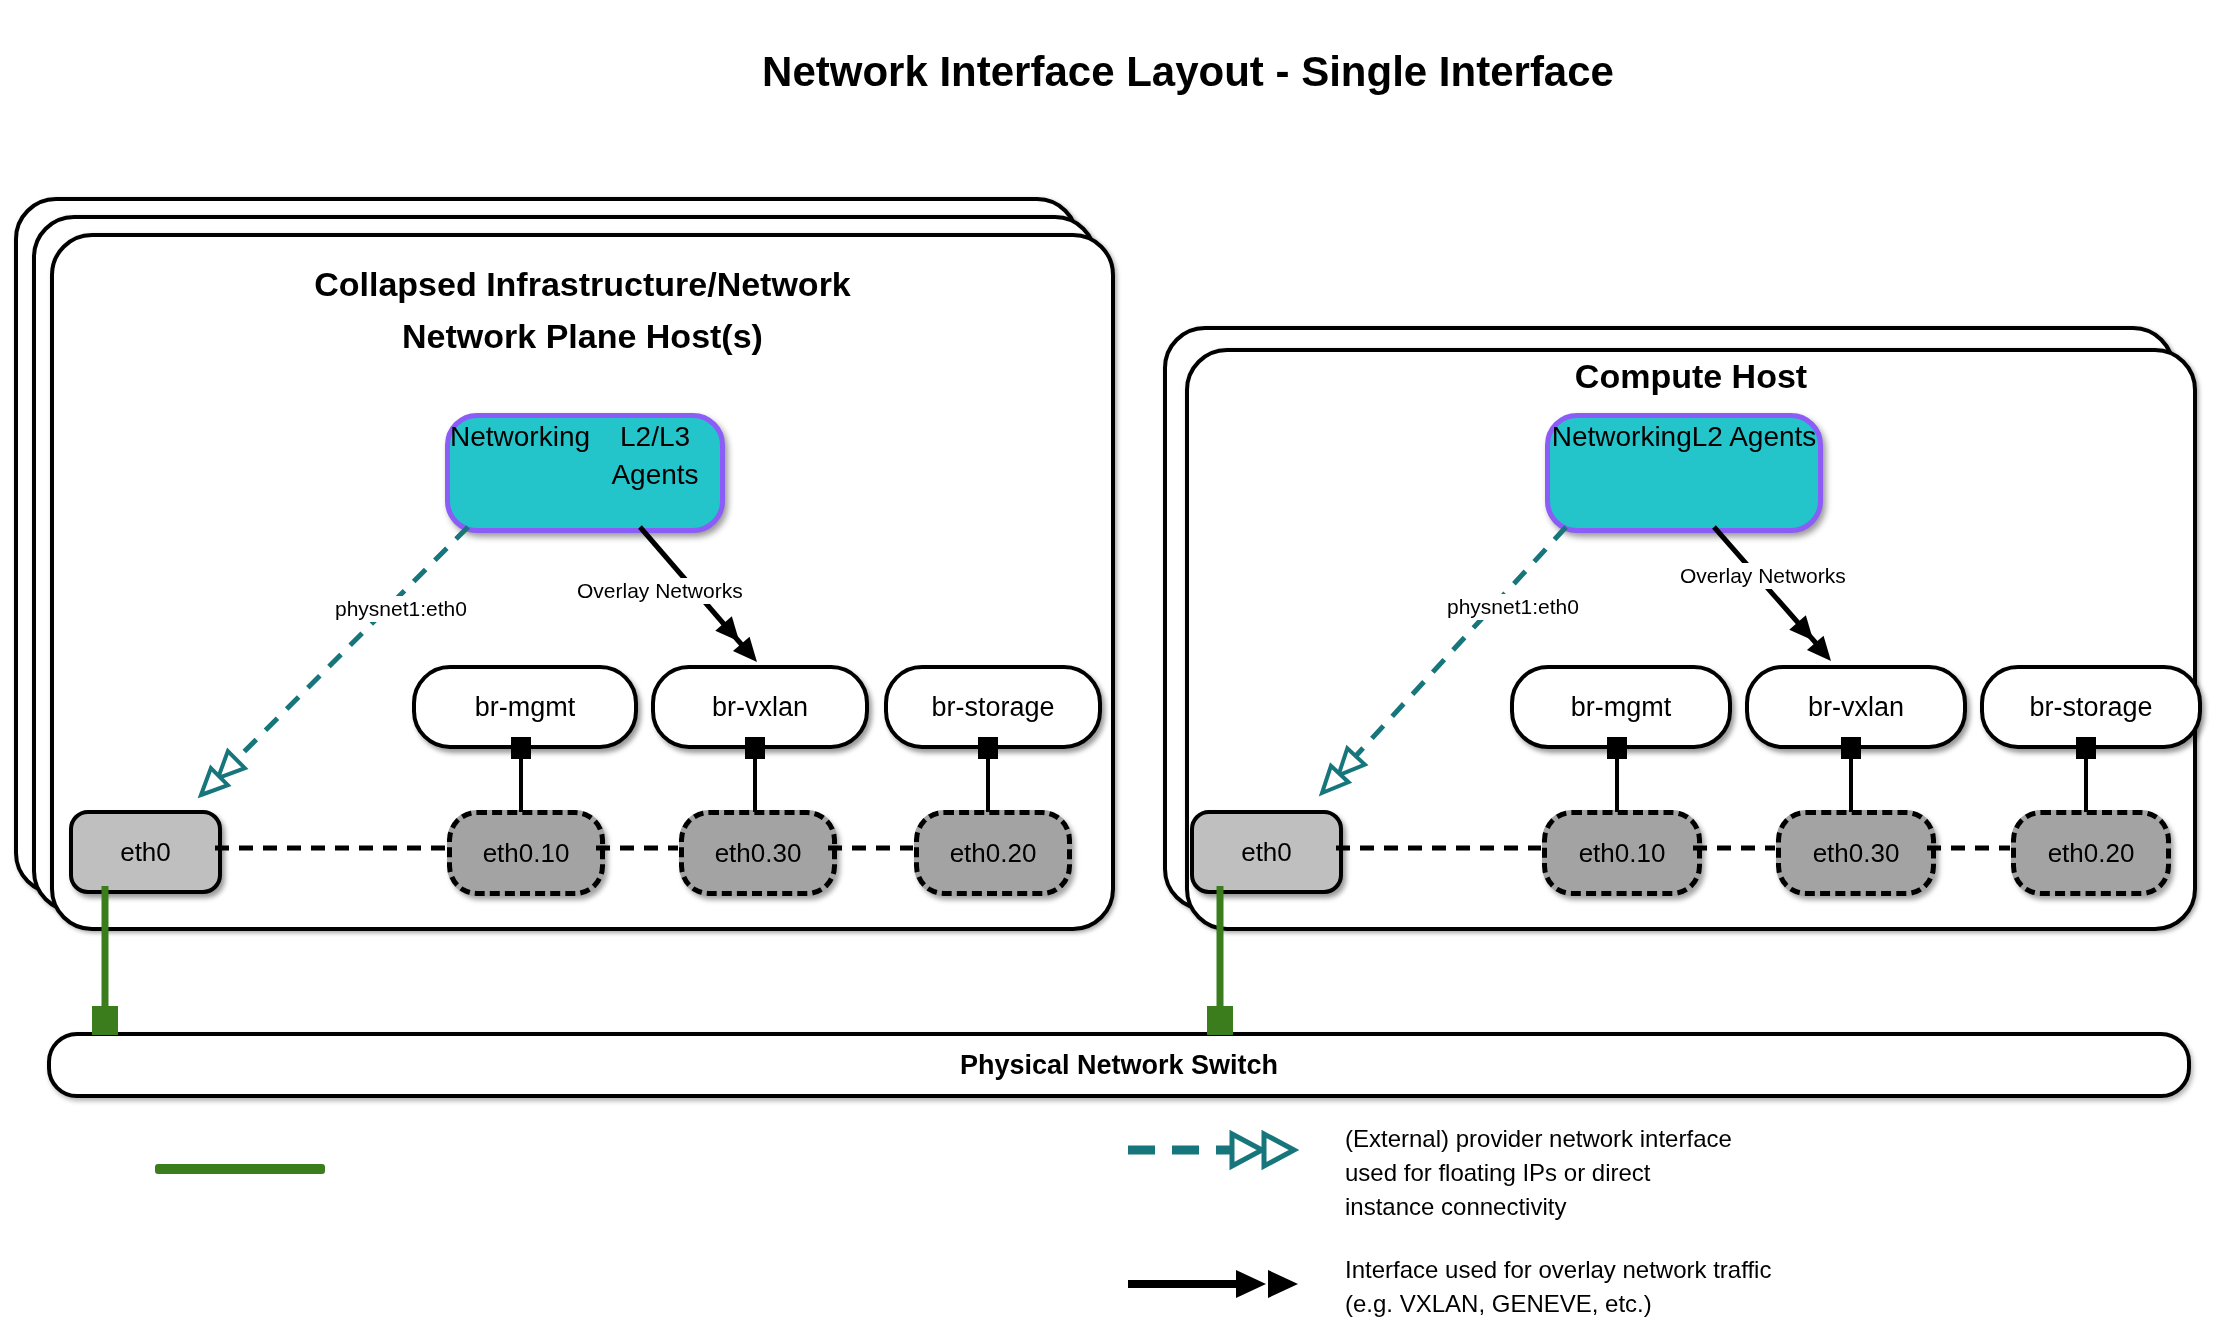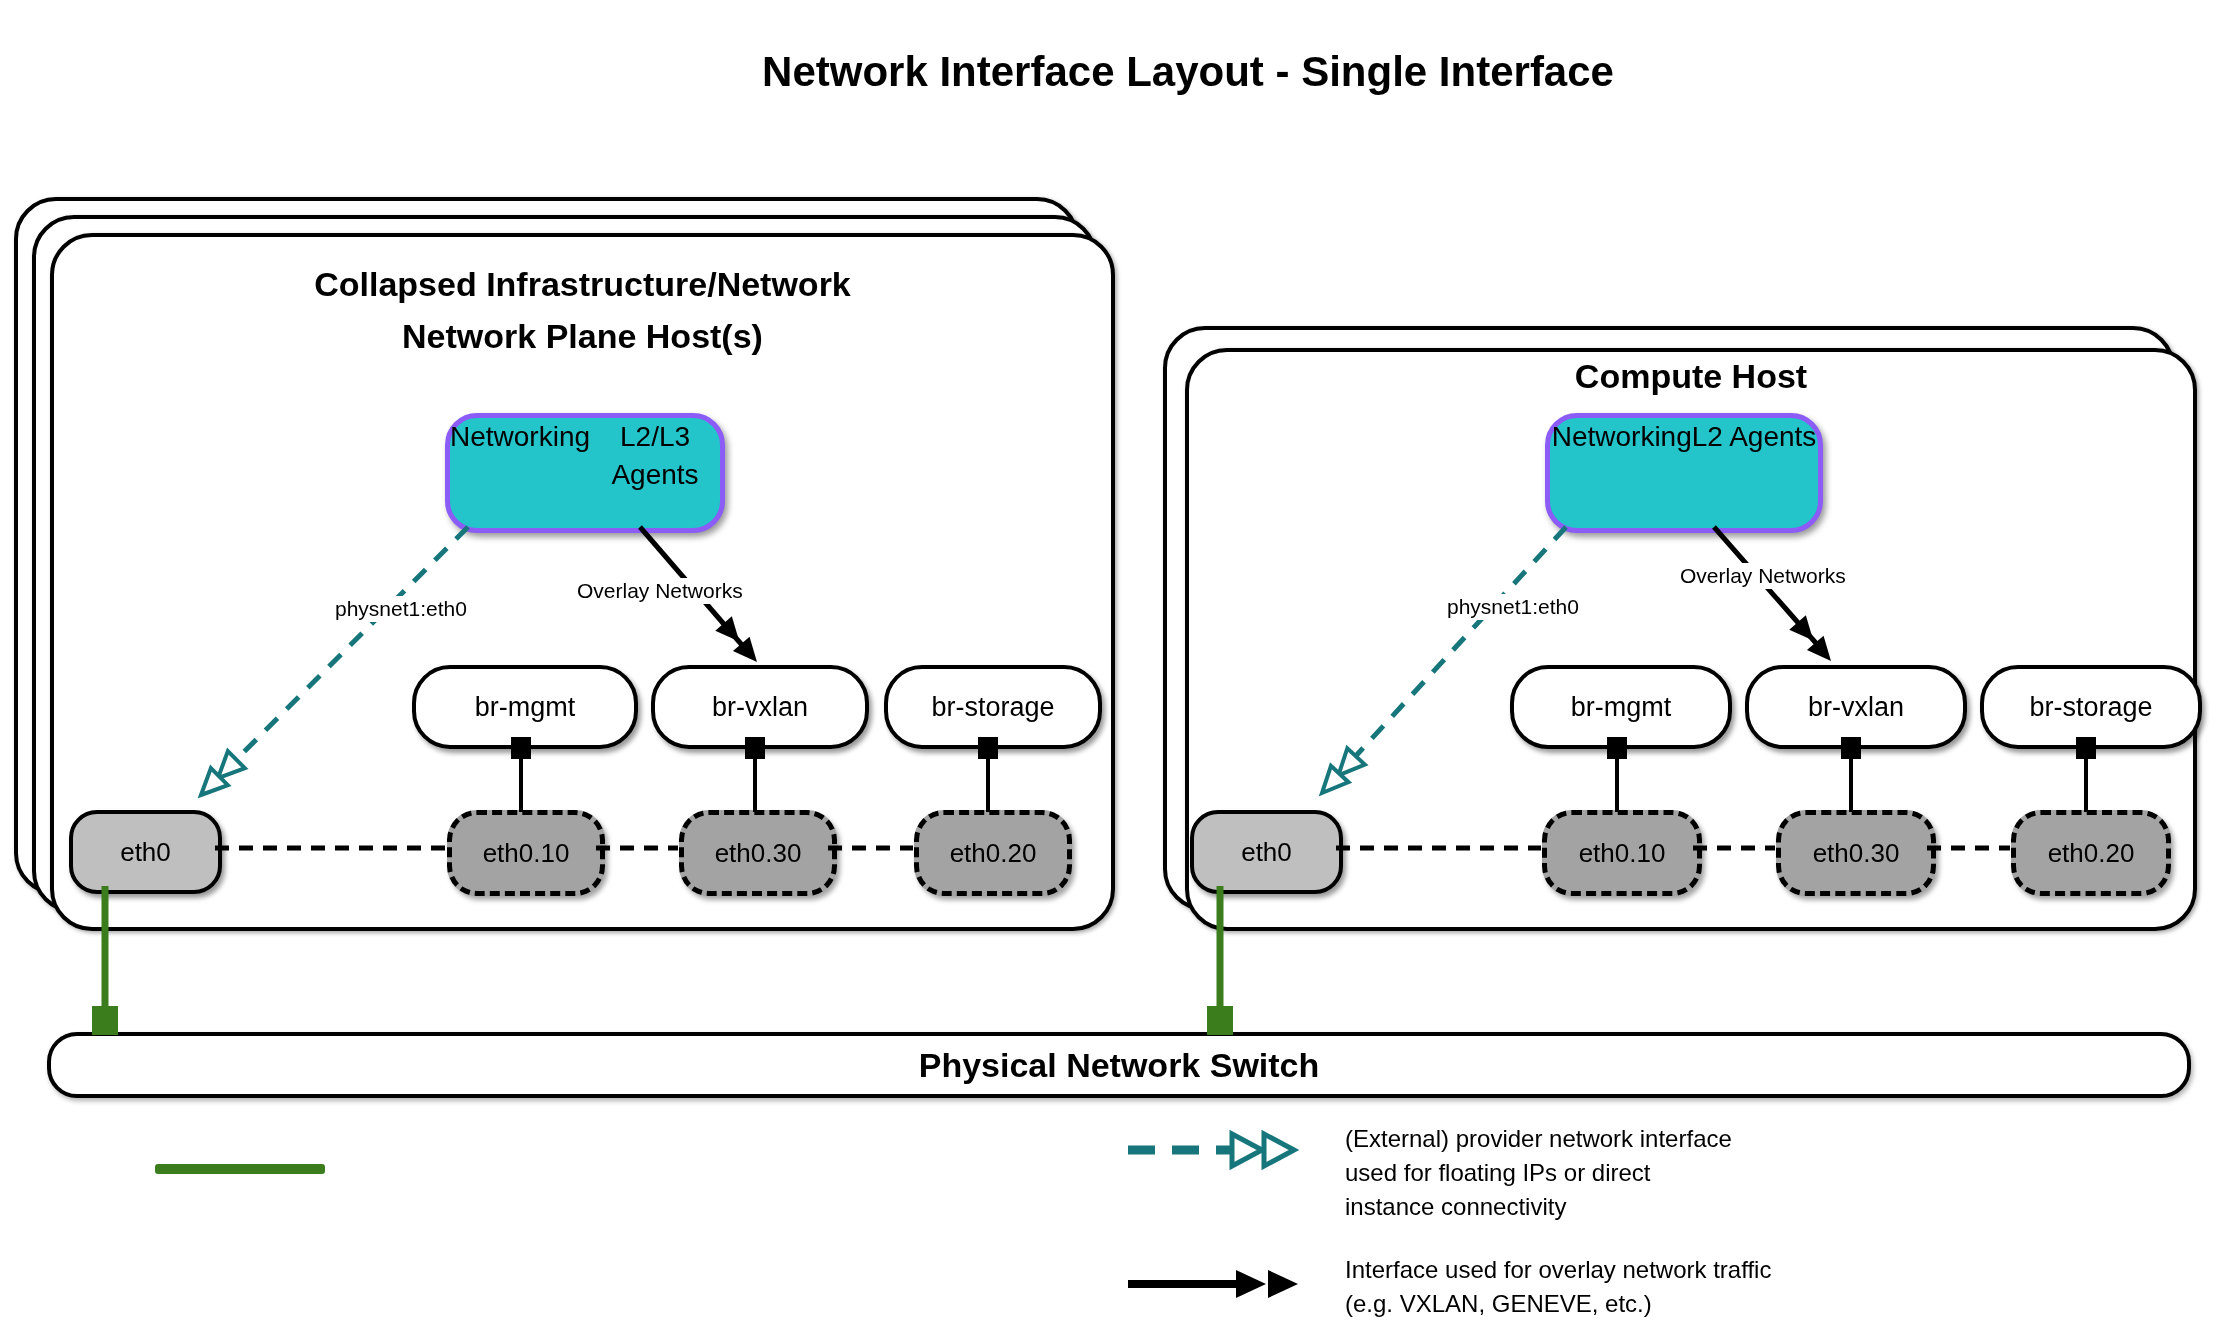--- a/index.html
+++ b/index.html
@@ -12,28 +12,28 @@
   .host-title{position:absolute;text-align:center;font-size:34px;font-weight:bold;
               line-height:52px;z-index:10;}
   .agent-box{position:absolute;background:#23c4ca;border:5px solid #8b5cf6;border-radius:32px;
              box-shadow:3px 4px 6px rgba(0,0,0,0.4);display:flex;flex-direction:row;
              justify-content:center;text-align:center;font-size:28px;line-height:38px;z-index:10;}
   .bridge{position:absolute;height:76px;background:#fff;border:4px solid #000;border-radius:38px;
           box-shadow:3px 4px 5px rgba(0,0,0,0.4);display:flex;align-items:center;
           justify-content:center;font-size:27px;z-index:10;}
   .eth{position:absolute;height:76px;display:flex;align-items:center;justify-content:center;
        font-size:26px;z-index:10;}
-  .eth.phys{background:#bfbfbf;border:4px solid #000;border-radius:28px;
+  .eth.phys{background:#bfbfbf;border:4px solid #000;border-radius:19px;
             box-shadow:3px 4px 5px rgba(0,0,0,0.4);}
   .eth.vlan{background:#a3a3a3;border:5px dashed #000;border-radius:30px;
             box-shadow:3px 4px 5px rgba(0,0,0,0.35);}
   .edge-label{position:absolute;font-size:21px;background:#fff;padding:1px 5px;z-index:30;}
   .switch-bar{position:absolute;background:#fff;border:4px solid #000;border-radius:30px;
               box-shadow:2px 3px 5px rgba(0,0,0,0.3);display:flex;align-items:center;
-              justify-content:center;font-size:34px;font-weight:bold;z-index:10;}
+              justify-content:center;font-size:27px;font-weight:bold;z-index:10;}
   .legend-text{position:absolute;font-size:24px;line-height:34px;z-index:10;}
   svg.overlay{position:absolute;left:0;top:0;z-index:20;pointer-events:none;}
 </style>
 </head>
 <body>
 
 <div class="canvas">
 
   <div class="main-title">Network Interface Layout - Single Interface</div>
 

